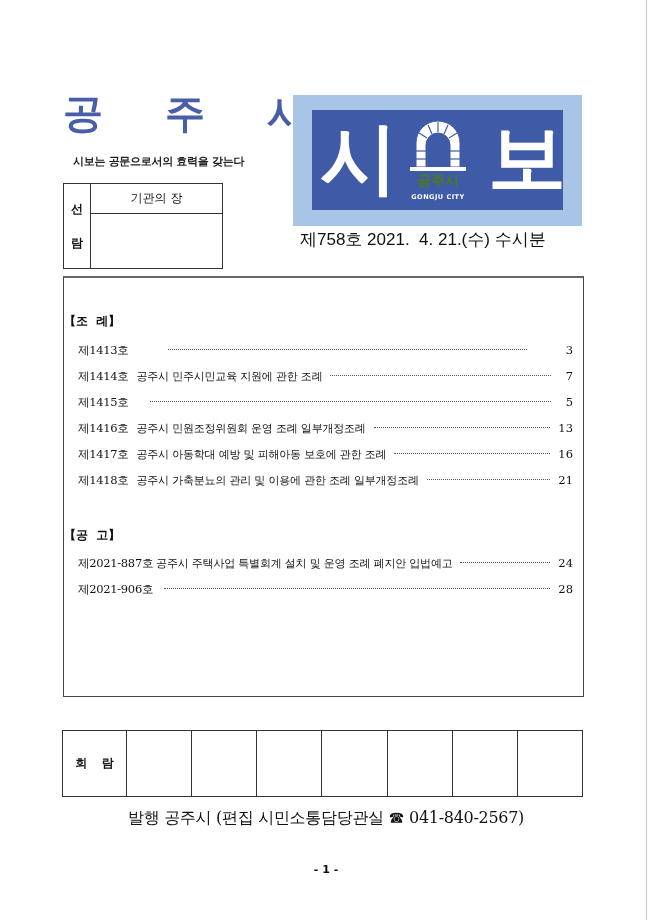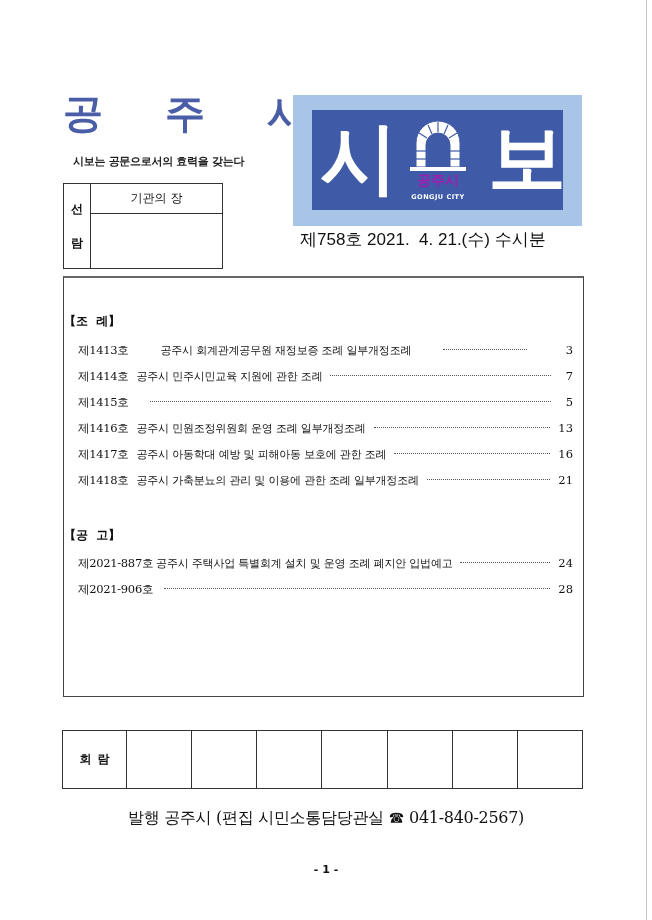--- a/index.html
+++ b/index.html
@@ -20,40 +20,40 @@
   .review-head { height:29px; text-align:center; font-size:12px; }
 
   .logo-outer { left:293px; top:95px; width:289px; height:131px; background:#a8c4e6; }
   .logo-inner { left:312px; top:110px; width:251px; height:100px; background:#3f5ba8; }
   .logo-si { left:320px; top:108px; font-family:"DejaVu Sans", sans-serif; font-weight:bold; font-size:78px;
              color:#ffffff; line-height:100px; }
   .logo-bo { left:488px; top:108px; font-family:"DejaVu Sans", sans-serif; font-weight:bold; font-size:78px;
              color:#ffffff; line-height:100px; }
   .logo-emblem { left:402px; top:117px; width:72px; height:90px; }
   .logo-city-kr { left:402px; top:172px; width:72px; text-align:center; font-family:"DejaVu Sans", sans-serif;
-                  font-weight:bold; font-size:14px; color:#a21caf; line-height:16px; }
+                  font-weight:bold; font-size:14px; color:#4d7c0f; line-height:16px; }
   .logo-city-en { left:402px; top:193px; width:72px; text-align:center; font-family:"DejaVu Sans", sans-serif;
                   font-weight:bold; font-size:6.5px; color:#fff; letter-spacing:0.5px; line-height:8px; }
 
   .issue-line { left:300px; top:228px; font-family:Liberation Sans, sans-serif; font-size:17px; color:#111; white-space:pre;
                 line-height:24px; }
 
   .content-box { left:63px; top:276px; width:519px; height:418px; border:1.5px solid #444; border-top:2.5px solid #666; }
   .section-head { position:absolute; left:0; font-family:"DejaVu Sans", sans-serif; font-weight:bold; font-size:12px;
                   white-space:pre; }
   .toc-row { position:absolute; left:14px; right:10px; height:18px; display:flex; align-items:baseline;
              font-size:11.5px; line-height:18px; white-space:nowrap; }
   .toc-num { font-family:"DejaVu Serif", serif; font-size:11.5px; margin-right:8px; letter-spacing:-0.3px; }
   .toc-title { font-family:"DejaVu Sans", sans-serif; font-size:11px; letter-spacing:-0.2px; }
   .toc-dots { flex:1; border-bottom:1px dotted #555; margin:0 8px; transform:translateY(-4px); min-width:20px; }
   .toc-page { font-family:"DejaVu Serif", serif; font-size:11.5px; min-width:14px; text-align:right; }
   .toc-row.notice .toc-num { margin-right:3px; }
 
-  table.circulation { position:absolute; left:62px; top:730px; width:521px; height:59px; border-collapse:collapse;
-                      font-family:Liberation Serif, serif; }
+  table.circulation { position:absolute; left:62px; top:730px; width:521px; height:67px; border-collapse:collapse;
+                      font-family:Liberation Mono, monospace; }
   table.circulation td { border:1.5px solid #333; padding:0; }
   .circ-label { width:63px; text-align:center; font-size:12px; font-weight:bold; white-space:pre; }
 
   .publisher { left:0; width:652px; top:806px; text-align:center; font-family:"DejaVu Serif", serif; font-size:16px;
                letter-spacing:-0.3px; line-height:24px; }
   .page-number { left:0; width:652px; top:863px; text-align:center; font-family:"DejaVu Sans", sans-serif;
                  font-size:11px; font-weight:bold; white-space:pre; }
 </style>
 </head>
 <body>
@@ -105,21 +105,20 @@
 <div class="abs logo-city-kr">공주시</div>
 <div class="abs logo-city-en">GONGJU CITY</div>
 
 <div class="abs issue-line">제758호 2021.  4. 21.(수) 수시분</div>
 
 <div class="abs content-box">
   <div class="section-head" style="top:35px;">【조  례】</div>
 
   <div class="toc-row" style="top:63px;gap:24px;">
     <span class="toc-num">제1413호</span>
-    <span class="toc-title">공주시 회계관계공무원 재정보증 조례 일부개정조례</span>
     <span class="toc-dots"></span>
     <span class="toc-page">3</span>
   </div>
   <div class="toc-row" style="top:89px;">
     <span class="toc-num">제1414호</span>
     <span class="toc-title">공주시 민주시민교육 지원에 관한 조례</span>
     <span class="toc-dots"></span>
     <span class="toc-page">7</span>
   </div>
   <div class="toc-row" style="top:115px;">

